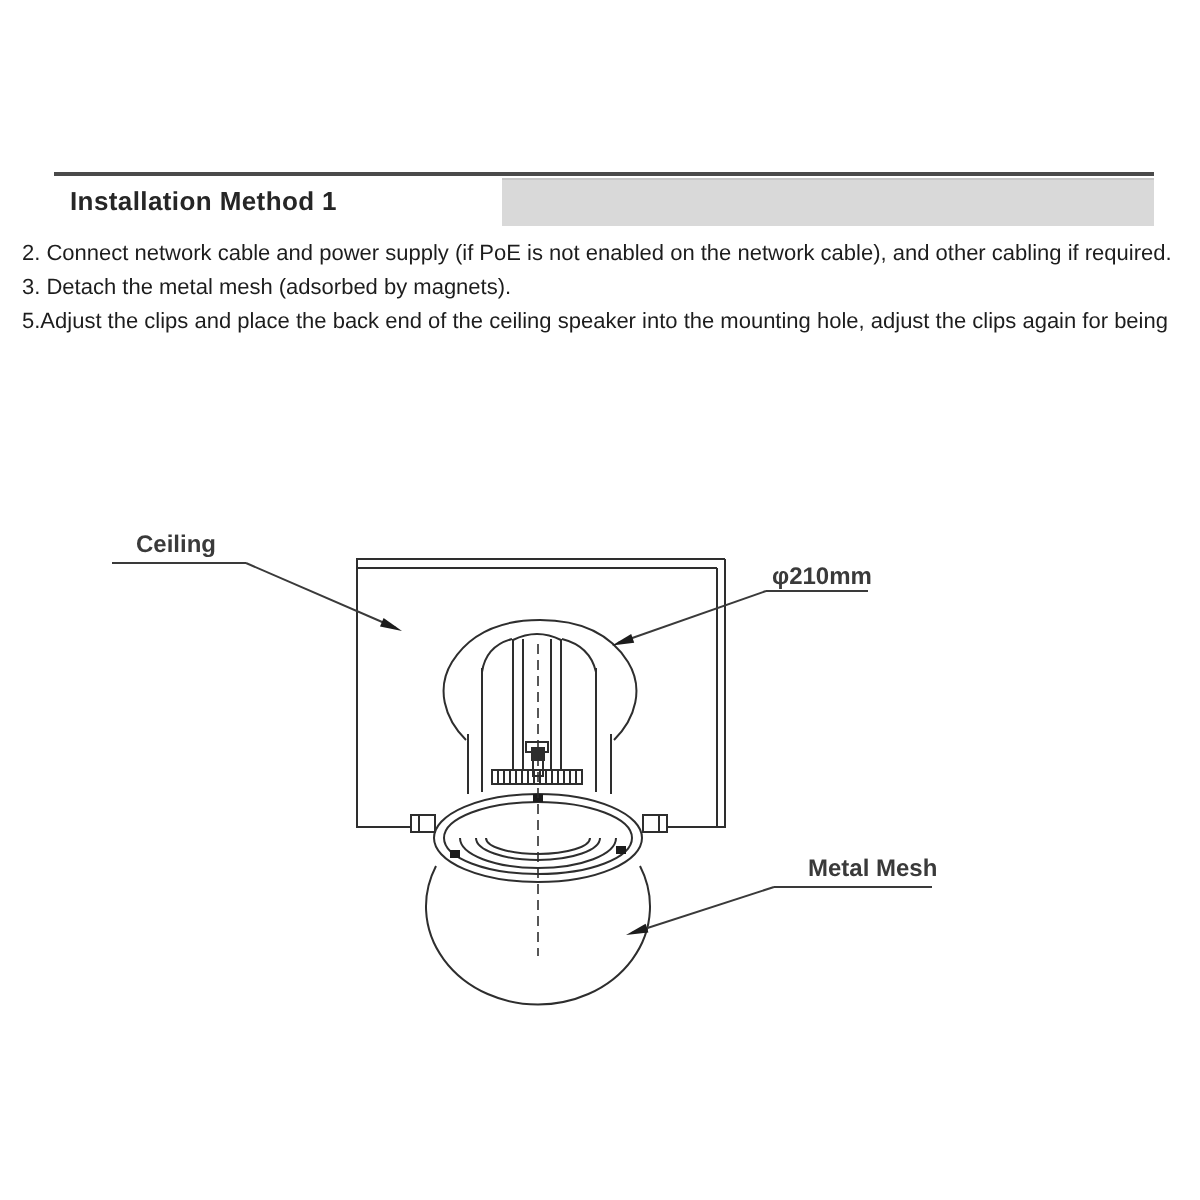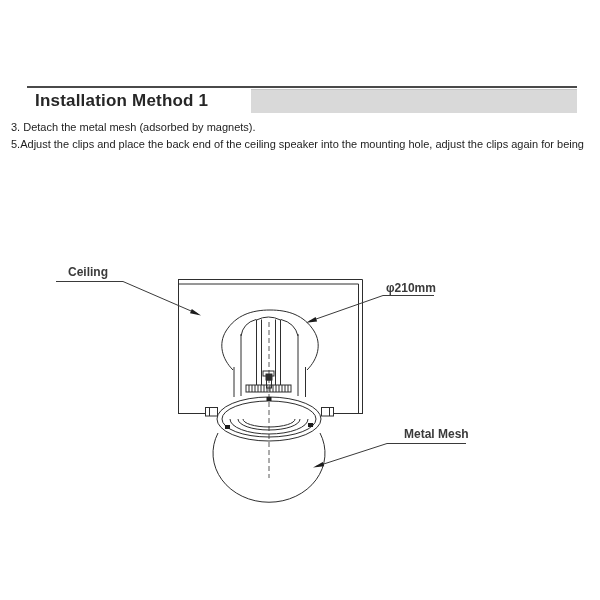--- a/index.html
+++ b/index.html
@@ -5,39 +5,40 @@
   html,body{margin:0;padding:0;}
   body{
     width:600px;height:600px;position:relative;background:#ffffff;
     font-family:"Liberation Sans", sans-serif;overflow:hidden;
   }
   
   .titlebar-topline{position:absolute;left:27px;top:86px;width:550px;height:2px;background:#4a4a4a;}
   .titlebar-gray{position:absolute;left:251px;top:89px;width:326px;height:23px;background:#d9d9d9;border-top:1px solid #c6c6c6;}
   .titlebar-text{
     position:absolute;left:35px;top:90px;height:22px;line-height:21px;
-    font-size:17px;font-weight:bold;color:#262626;letter-spacing:0.2px;white-space:nowrap;
+    font-size:13px;font-weight:bold;color:#262626;letter-spacing:0.2px;white-space:nowrap;
   }
   
   .instructions{position:absolute;left:11px;top:119px;width:585px;color:#1d1d1d;}
   .instr-line{font-size:11px;line-height:17px;height:17px;white-space:nowrap;font-weight:normal;}
   
   .diagram-svg{position:absolute;left:0;top:0;}
   .diagram-label{font-family:"Liberation Sans", sans-serif;font-size:12px;font-weight:bold;fill:#3a3a3a;}
 </style>
 </head>
 <body>
 
 <div>
   <div class="titlebar-topline"></div>
   <div class="titlebar-gray"></div>
   <div class="titlebar-text">Installation Method 1</div>
 </div>
 
 <div class="instructions">
+  <div class="instr-line">2. Connect network cable and power supply (if PoE is not enabled on the network cable), and other cabling if required.</div>
   <div class="instr-line">3. Detach the metal mesh (adsorbed by magnets).</div>
   <div class="instr-line">5.Adjust the clips and place the back end of the ceiling speaker into the mounting hole, adjust the clips again for being</div>
 </div>
 
 <svg class="diagram-svg" width="600" height="600" viewBox="0 0 600 600">
 
   <g stroke="#2e2e2e" stroke-width="1" fill="none" stroke-linecap="butt">
 
     <g>
       <line x1="178" y1="279.5" x2="362.5" y2="279.5"></line>

